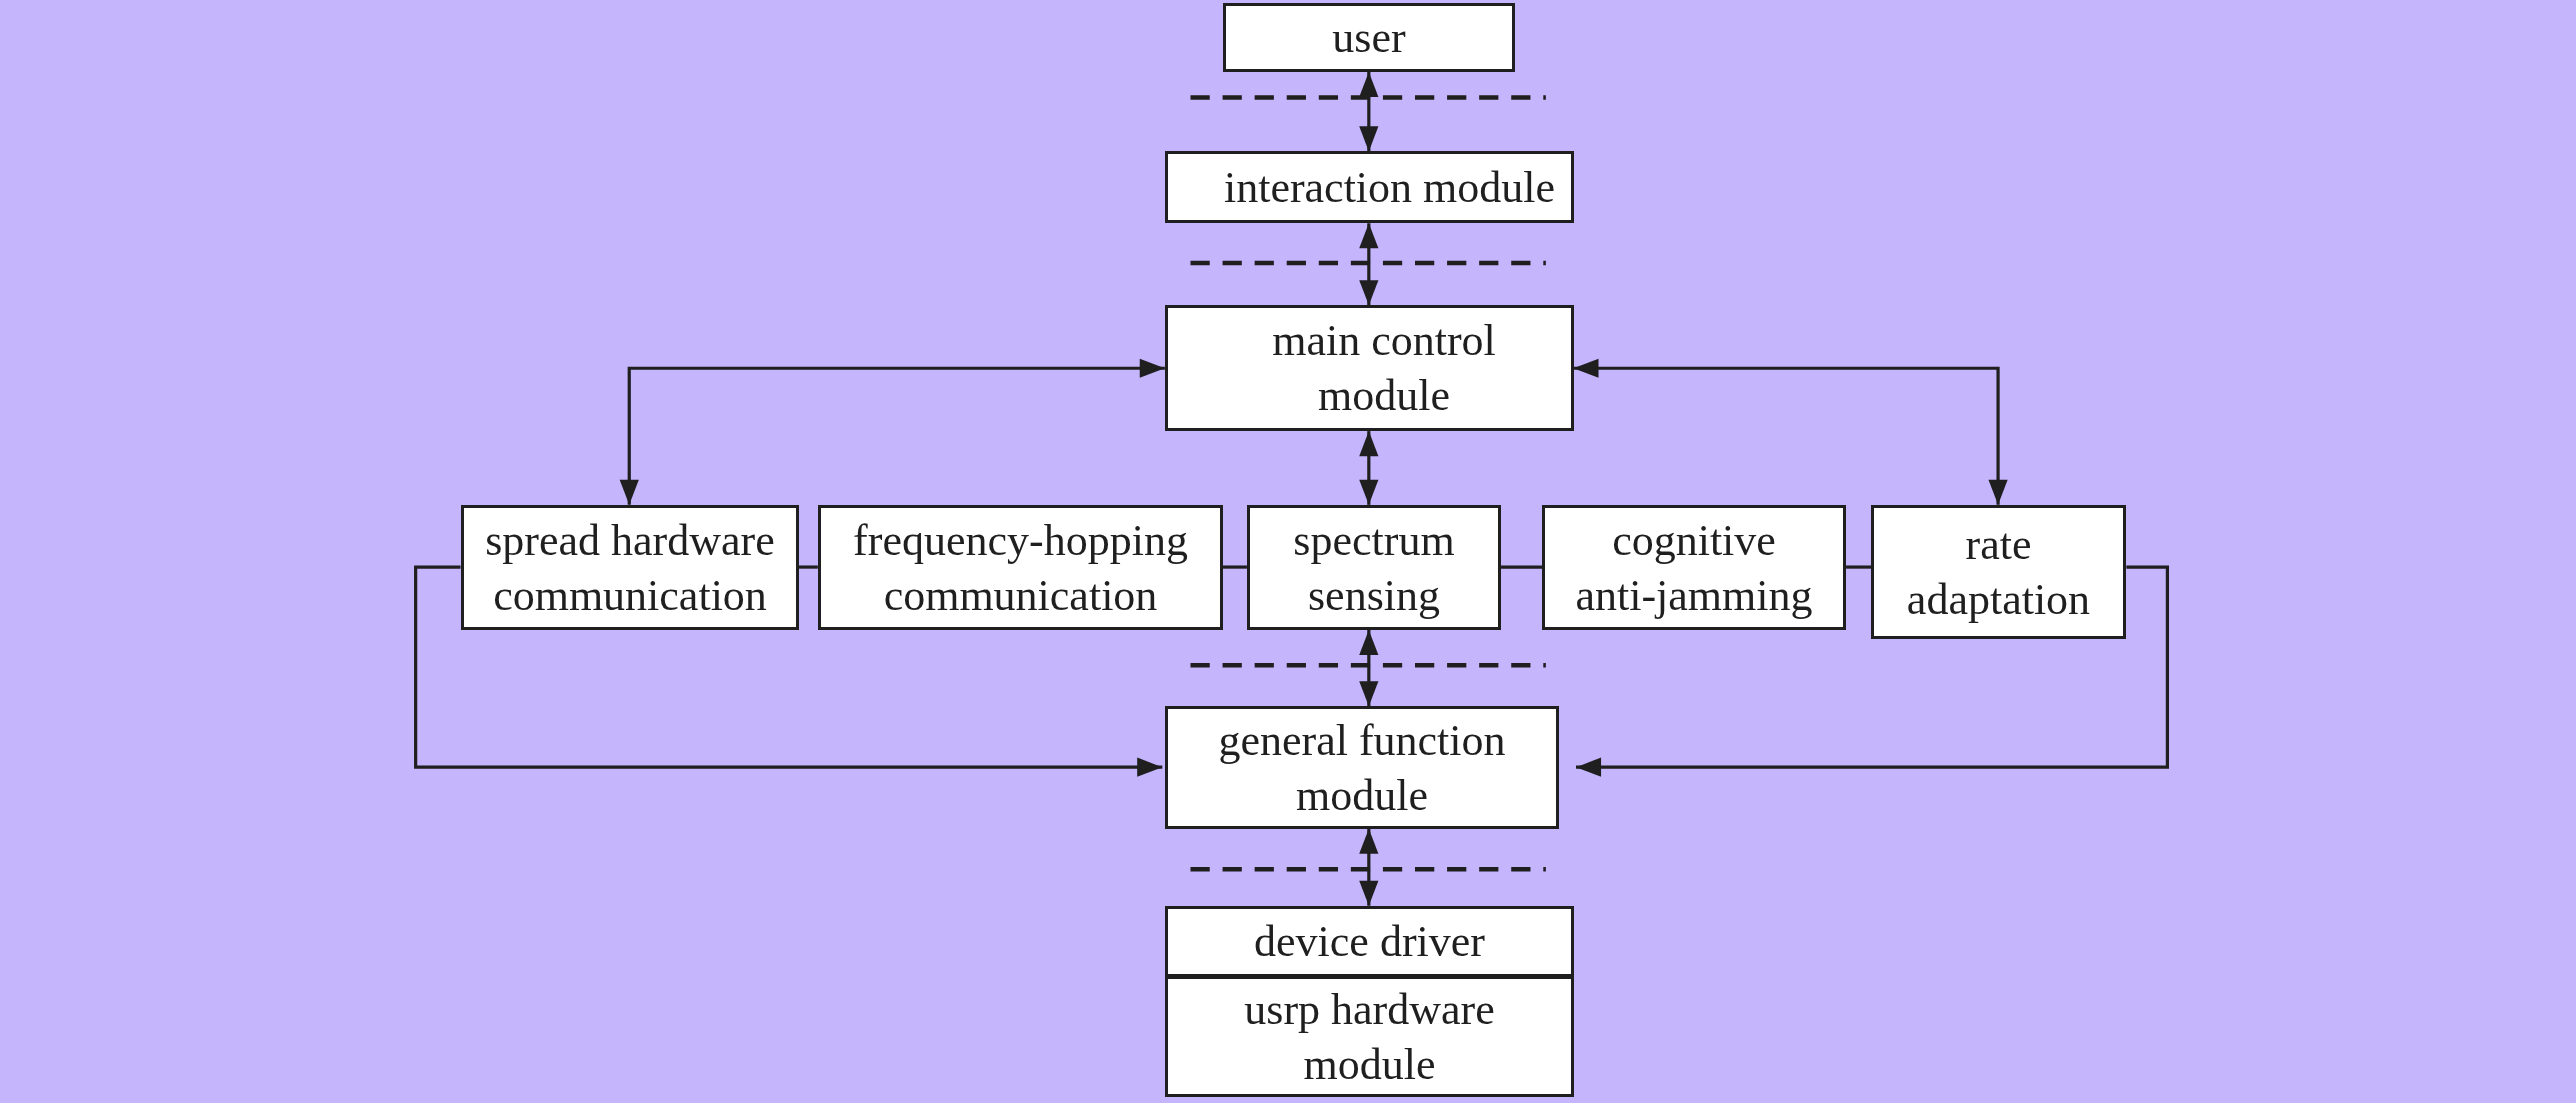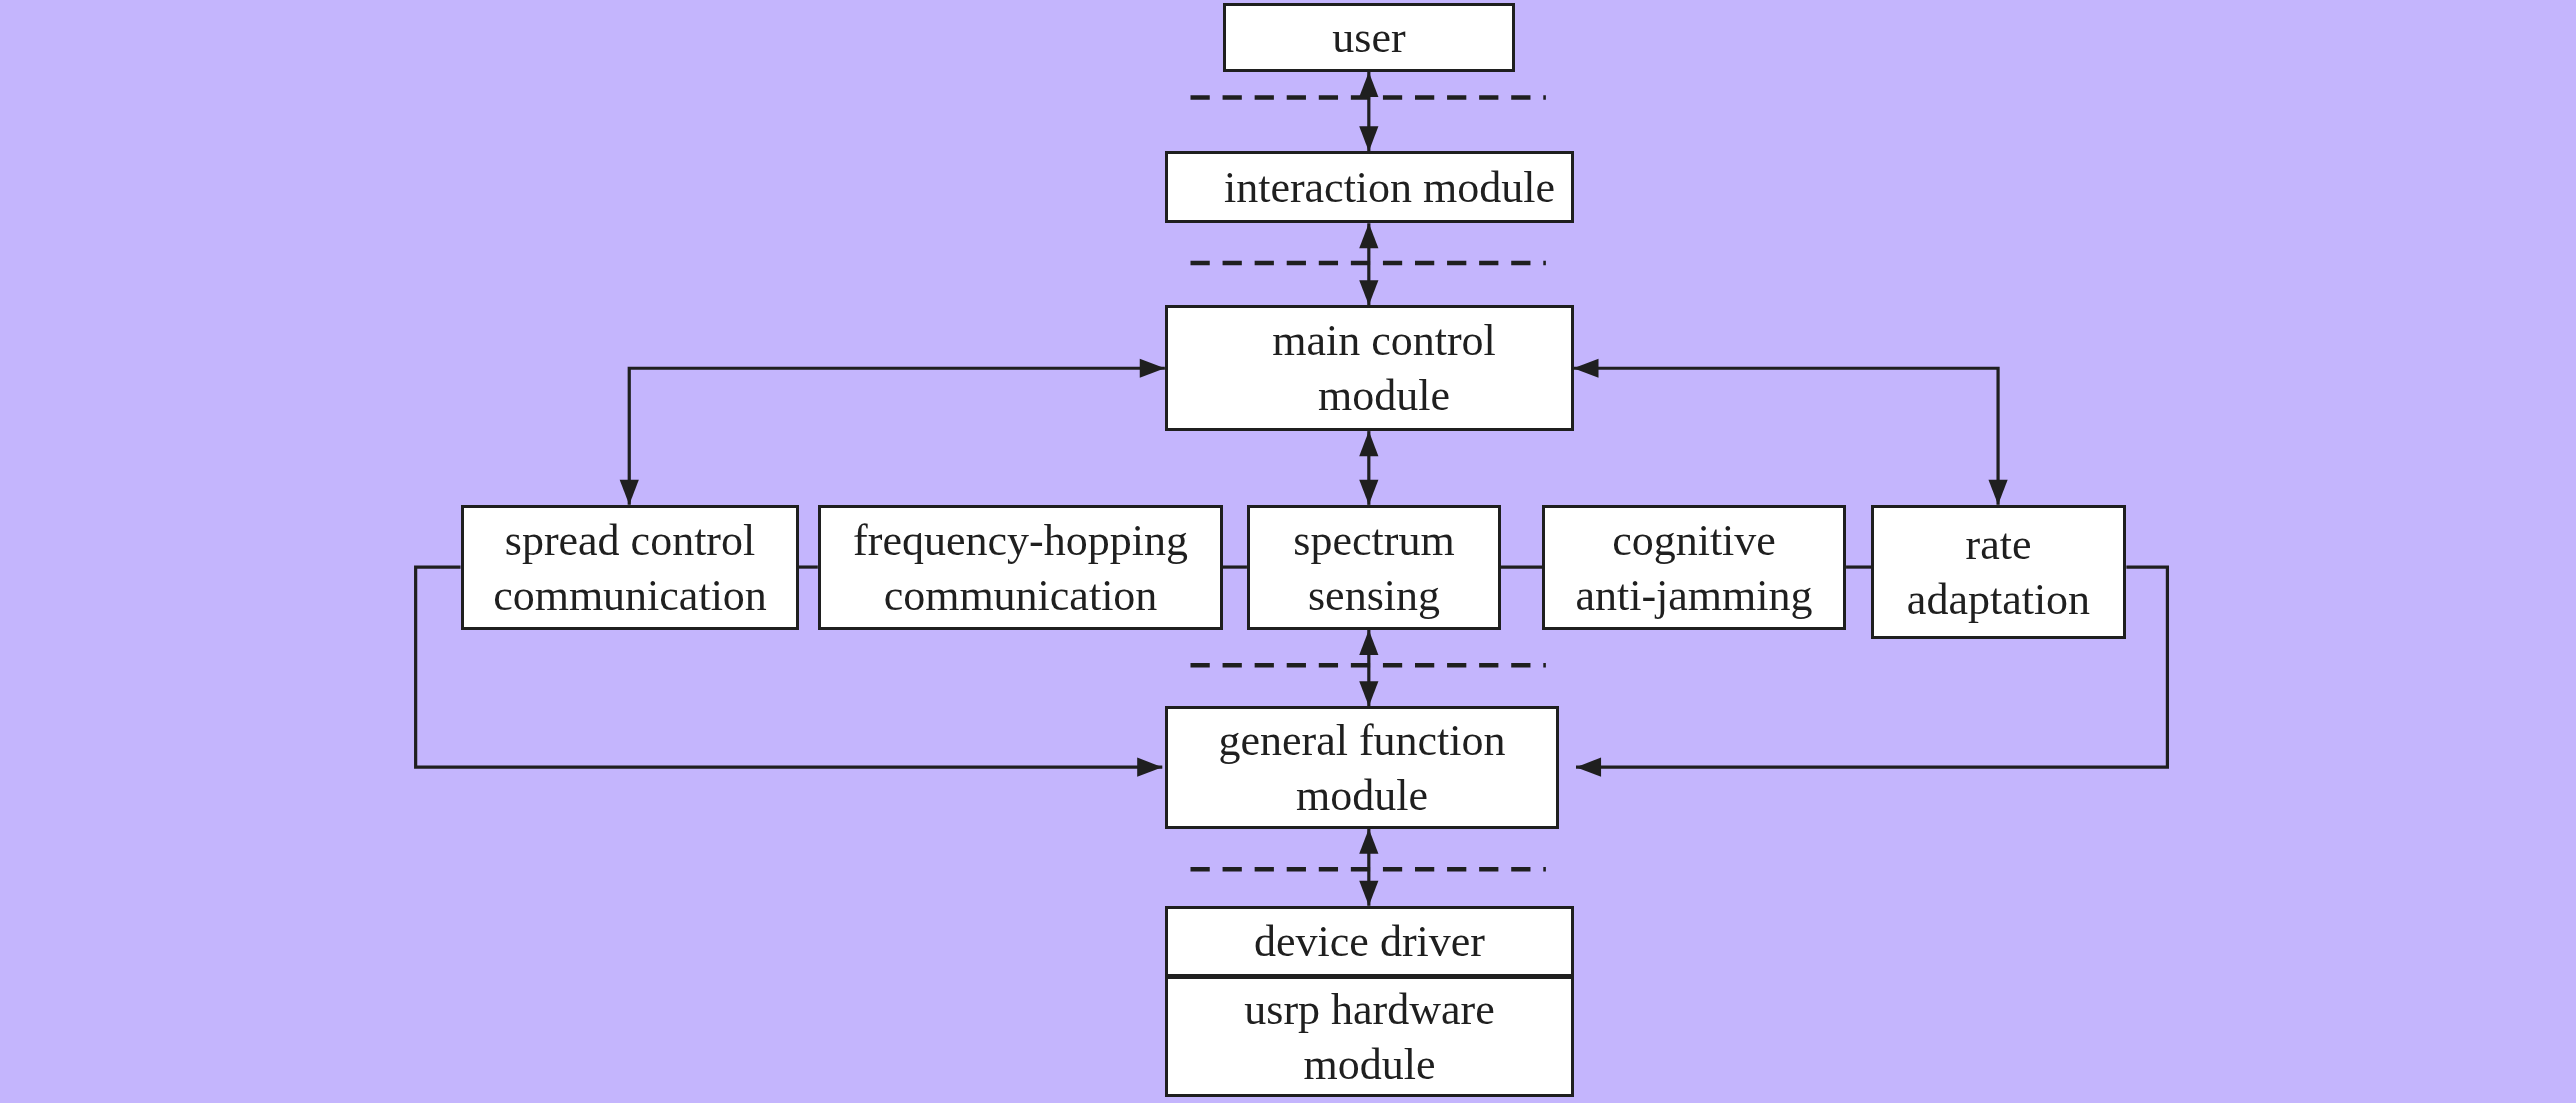--- a/index.html
+++ b/index.html
@@ -105,21 +105,21 @@
   <div class="node n-interaction">
     <span>interaction module</span>
   </div>
 
   <div class="node n-main-control">
     <span>main control</span>
     <span>module</span>
   </div>
 
   <div class="node n-spread-spectrum">
-    <span>spread control</span>
+    <span>spread hardware</span>
     <span>communication</span>
   </div>
 
   <div class="node n-frequency-hopping">
     <span>frequency-hopping</span>
     <span>communication</span>
   </div>
 
   <div class="node n-spectrum-sensing">
     <span>spectrum</span>

